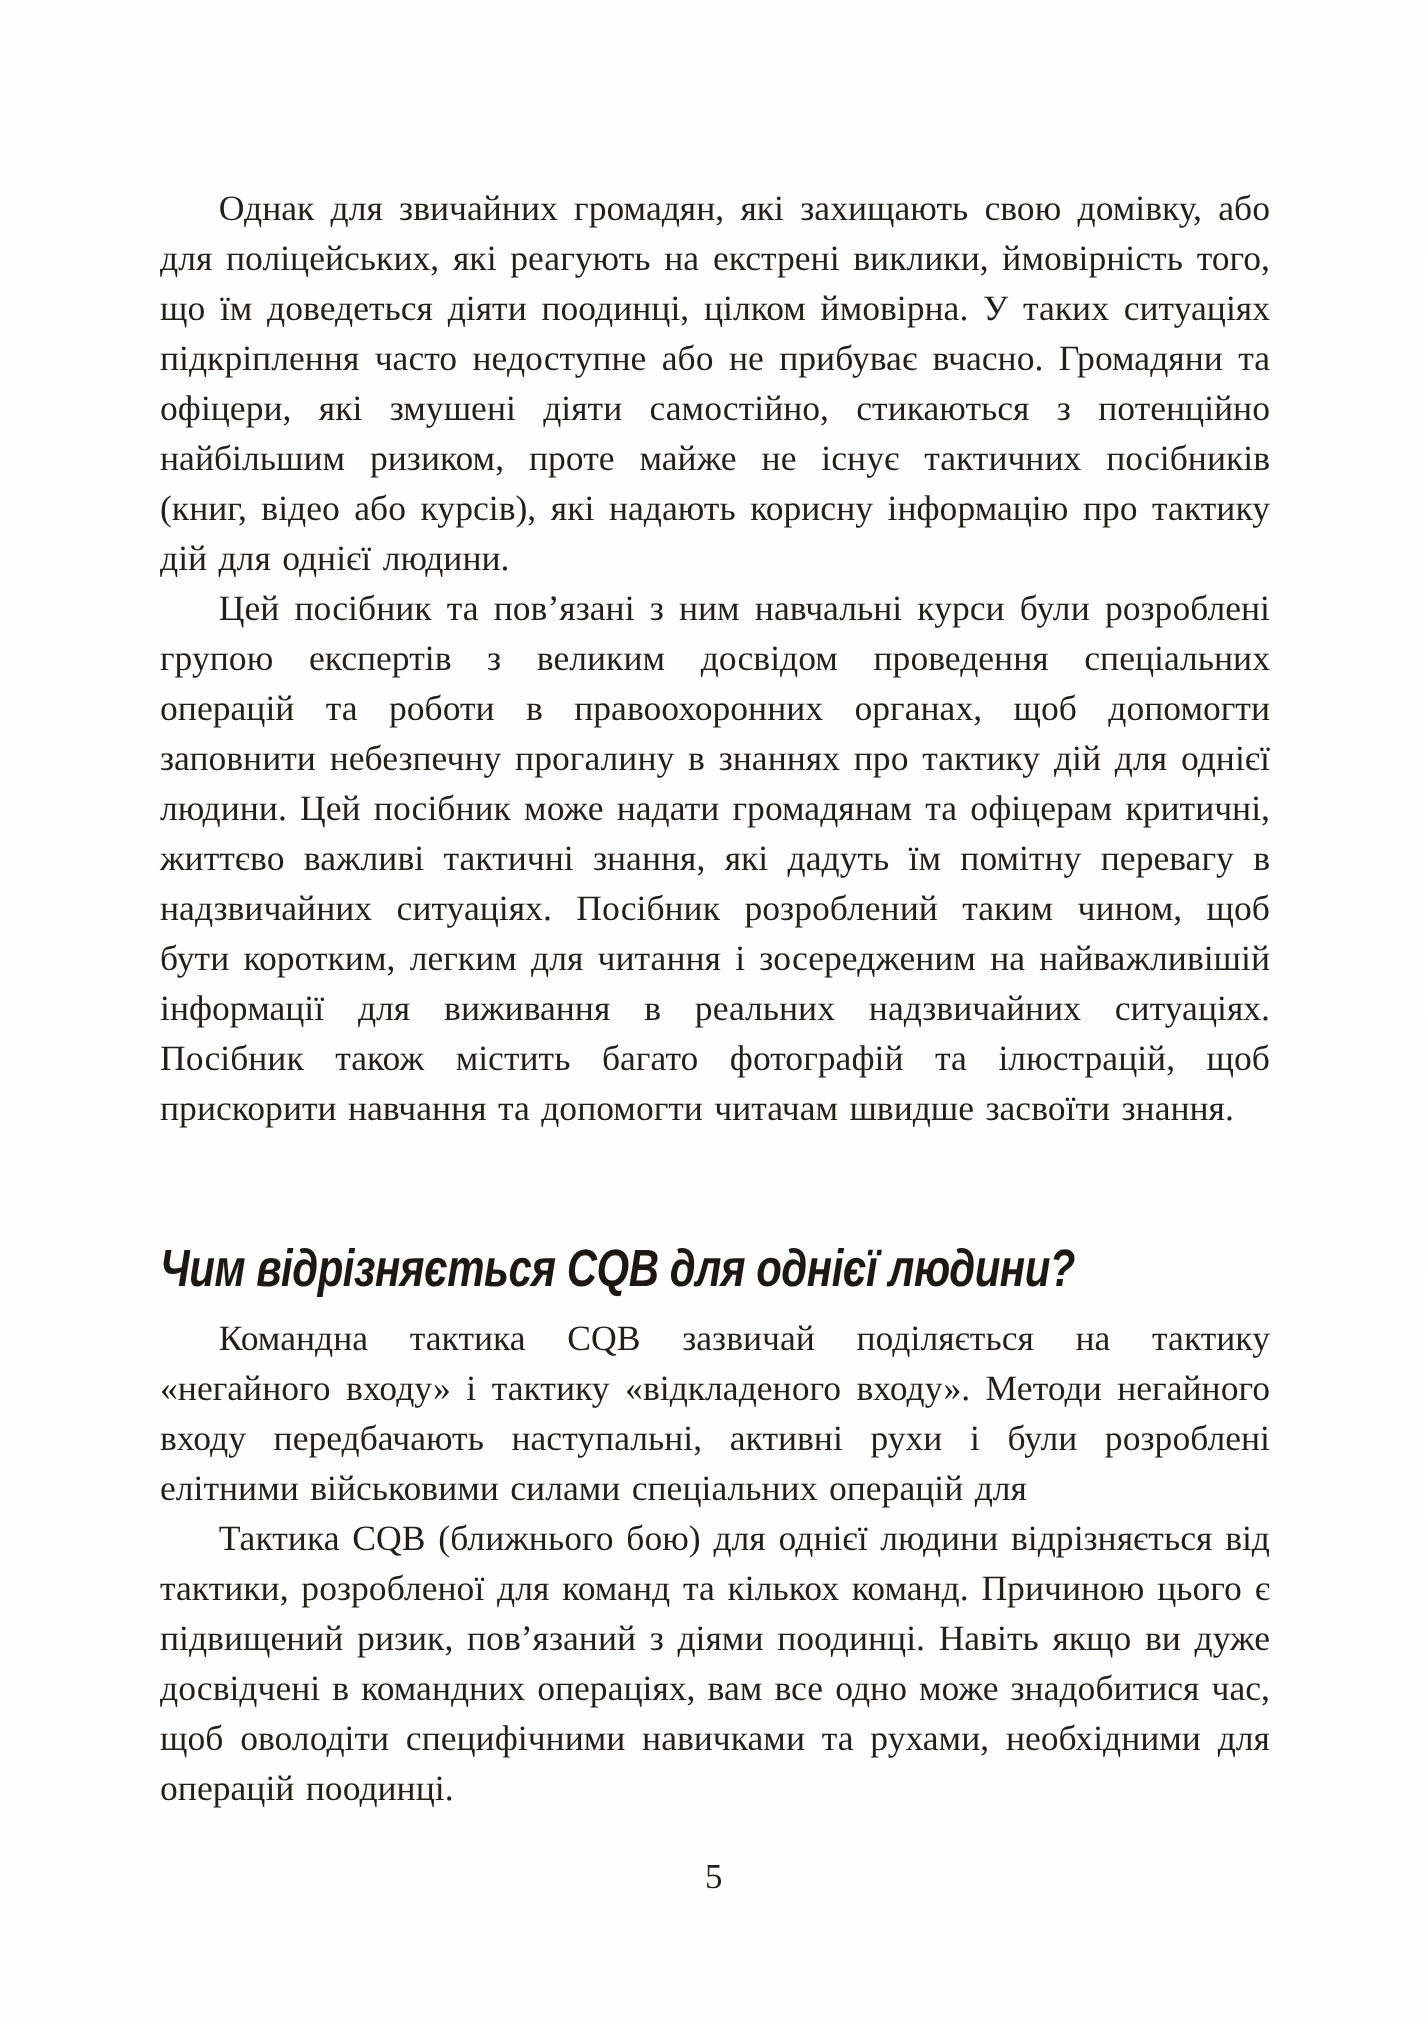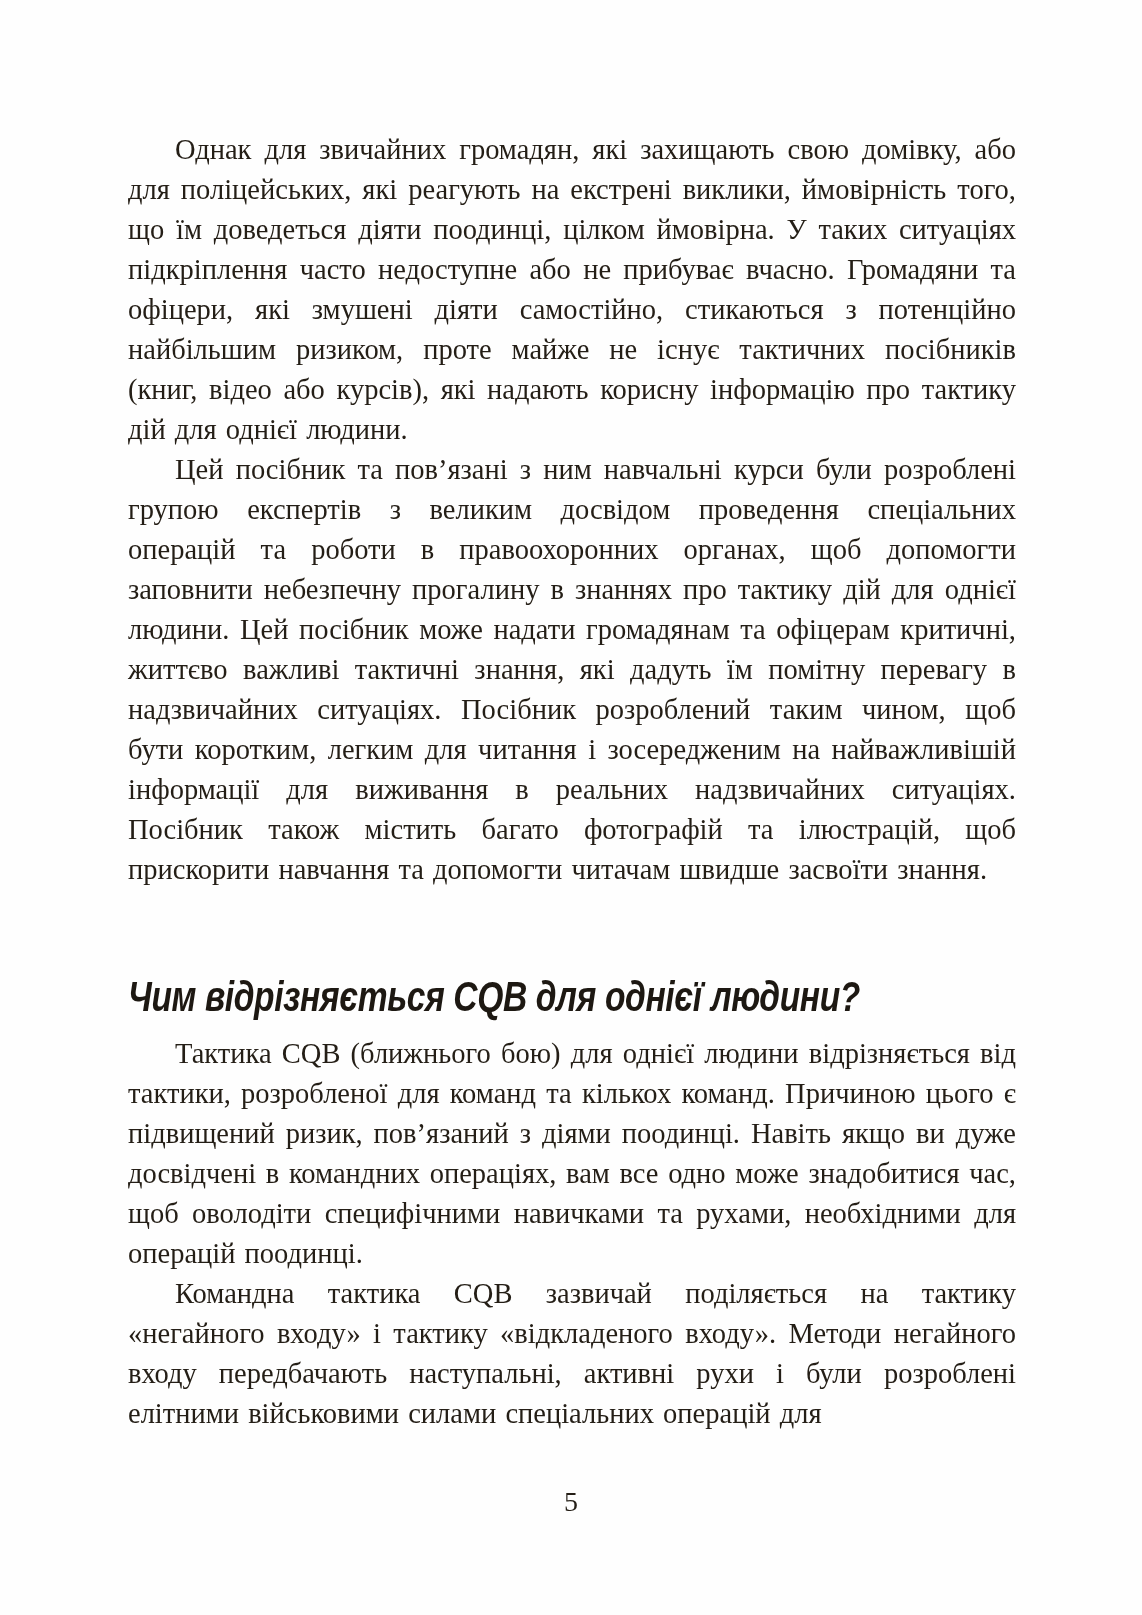--- a/index.html
+++ b/index.html
@@ -12,21 +12,21 @@
     width: 1142px;
     height: 1615px;
     background: #fefefe;
     color: #241e16;
     font-family: "Liberation Serif", serif;
     overflow: hidden;
   }
   .text-block {
     position: absolute;
     left: 128px;
-    top: 130px;
+    top: 148px;
     width: 888px;
   }
   .par {
     margin: 0;
     font-size: 28.5px;
     line-height: 40px;
     text-align: justify;
     text-indent: 47px;
     word-spacing: 2px;
     color: #241e16;
@@ -56,17 +56,17 @@
   }
 </style>
 </head>
 <body>
 
 <div class="page">
   <div class="text-block">
     <p class="par">Однак для звичайних громадян, які захищають свою домівку, або для поліцейських, які реагують на екстрені виклики, ймовірність того, що їм доведеться діяти поодинці, цілком ймовірна. У таких ситуаціях підкріплення часто недоступне або не прибуває вчасно. Громадяни та офіцери, які змушені діяти самостійно, стикаються з потенційно найбільшим ризиком, проте майже не існує тактичних посібників (книг, відео або курсів), які надають корисну інформацію про тактику дій для однієї людини.</p>
     <p class="par">Цей посібник та пов’язані з ним навчальні курси були розроблені групою експертів з великим досвідом проведення спеціальних операцій та роботи в правоохоронних органах, щоб допомогти заповнити небезпечну прогалину в знаннях про тактику дій для однієї людини. Цей посібник може надати громадянам та офіцерам критичні, життєво важливі тактичні знання, які дадуть їм помітну перевагу в надзвичайних ситуаціях. Посібник розроблений таким чином, щоб бути коротким, легким для читання і зосередженим на найважливішій інформації для виживання в реальних надзвичайних ситуаціях. Посібник також містить багато фотографій та ілюстрацій, щоб прискорити навчання та допомогти читачам швидше засвоїти знання.</p>
     <h2 class="heading">Чим відрізняється CQB для однієї людини?</h2>
+    <p class="par">Командна тактика CQB зазвичай поділяється на тактику «негайного входу» і тактику «відкладеного входу». Методи негайного входу передбачають наступальні, активні рухи і були розроблені елітними військовими силами спеціальних операцій для</p>
     <p class="par">Тактика CQB (ближнього бою) для однієї людини відрізняється від тактики, розробленої для команд та кількох команд. Причиною цього є підвищений ризик, пов’язаний з діями поодинці. Навіть якщо ви дуже досвідчені в командних операціях, вам все одно може знадобитися час, щоб оволодіти специфічними навичками та рухами, необхідними для операцій поодинці.</p>
-    <p class="par">Командна тактика CQB зазвичай поділяється на тактику «негайного входу» і тактику «відкладеного входу». Методи негайного входу передбачають наступальні, активні рухи і були розроблені елітними військовими силами спеціальних операцій для</p>
   </div>
   <div class="page-number">5</div>
 </div>
 
 </body></html>

